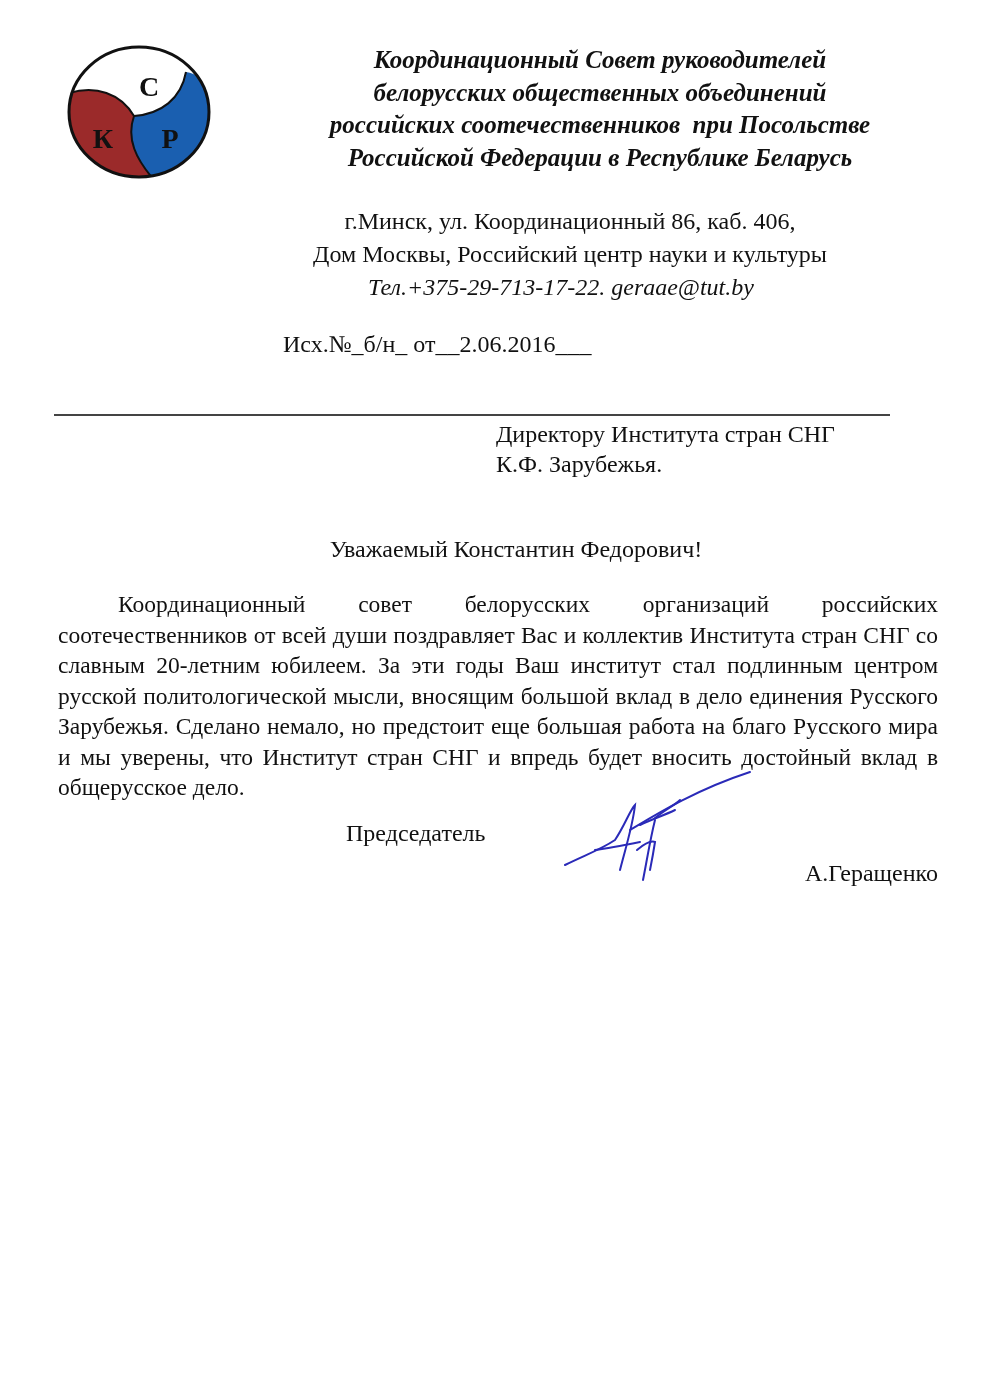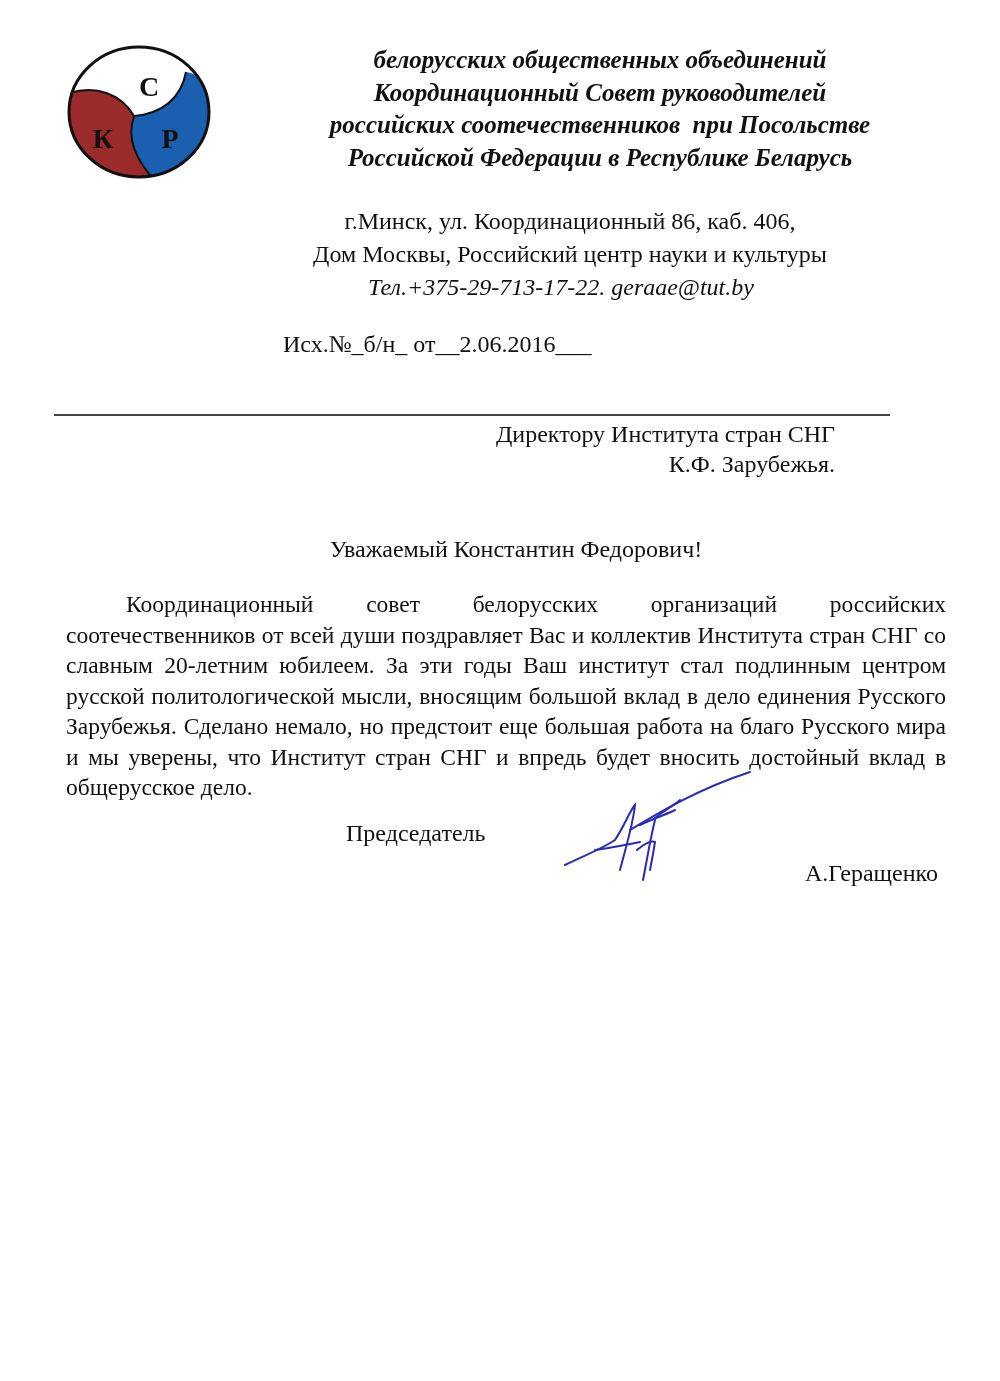--- a/index.html
+++ b/index.html
@@ -8,25 +8,25 @@
   .logo { position:absolute; left:66px; top:44px; width:146px; height:136px; }
   .header { position:absolute; left:282px; top:44px; width:636px;
             font-family:"Liberation Serif", serif; font-style:italic; font-weight:bold;
             font-size:25px; line-height:32.5px; text-align:center; }
   .address { position:absolute; left:270px; top:205px; width:600px;
              font-size:24px; line-height:33px; text-align:center; }
   .address .tel { display:block; text-align:center; padding-right:18px;font-style:italic; }
   .outnum { position:absolute; left:283px; top:328px; font-size:24px; line-height:32px; }
   .rule { position:absolute; left:54px; top:414px; width:836px; height:0;
           border-top:2px solid #444; }
-  .addressee { position:absolute; left:496px; top:419px; font-size:24px; line-height:30px;text-align:right; }
+  .addressee { position:absolute; left:496px; top:419px; font-size:24px; line-height:30px; }
   .greeting { position:absolute; left:0; width:1000px; top:534px; text-align:center;
               font-size:24px; line-height:30px;padding-left:16px; }
   .body-text { position:absolute; left:58px; top:589px; width:880px;
-               font-size:23.5px; line-height:30.5px; text-align:justify;margin-left:8px; }
+               font-size:23.5px; line-height:30.5px; text-align:justify; }
   .body-text p { margin:0; text-indent:60px; }
   .sign-row { position:absolute; top:819px; left:0; width:1000px; font-size:24px; line-height:28px; }
   .sign-title { position:absolute; left:346px; top:0; }
   .sign-name { position:absolute; right:62px; top:0;margin-top:40px; }
   .signature { position:absolute; left:555px; top:770px; width:200px; height:120px; }
 </style>
 </head>
 <body>
 
 <svg class="logo" viewBox="0 0 146 136">
@@ -42,22 +42,22 @@
     <path d="M0 50 C30 40 55 50 68 72 C60 95 70 115 88 136" fill="none" stroke="#111" stroke-width="2"></path>
     <path d="M68 72 C95 70 115 55 120 28" fill="none" stroke="#111" stroke-width="2"></path>
   </g>
   <ellipse cx="73" cy="68" rx="70" ry="65" fill="none" stroke="#111" stroke-width="3"></ellipse>
   <text x="83" y="52" font-family="Liberation Serif, serif" font-weight="bold" font-size="28" fill="#111" text-anchor="middle">С</text>
   <text x="37" y="104" font-family="Liberation Serif, serif" font-weight="bold" font-size="28" fill="#111" text-anchor="middle">К</text>
   <text x="104" y="104" font-family="Liberation Serif, serif" font-weight="bold" font-size="28" fill="#111" text-anchor="middle">Р</text>
 </svg>
 
 <div class="header">
+  <div>Координационный Совет руководителей</div>
   <div>белорусских общественных объединений</div>
-  <div>Координационный Совет руководителей</div>
   <div style="white-space:pre;">российских соотечественников  при Посольстве</div>
   <div>Российской Федерации в Республике Беларусь</div>
 </div>
 
 <div class="address">
   <div>г.Минск, ул. Координационный 86, каб. 406,</div>
   <div>Дом Москвы, Российский центр науки и культуры</div>
   <span class="tel">Тел.+375-29-713-17-22. geraae@tut.by</span>
 </div>
 

